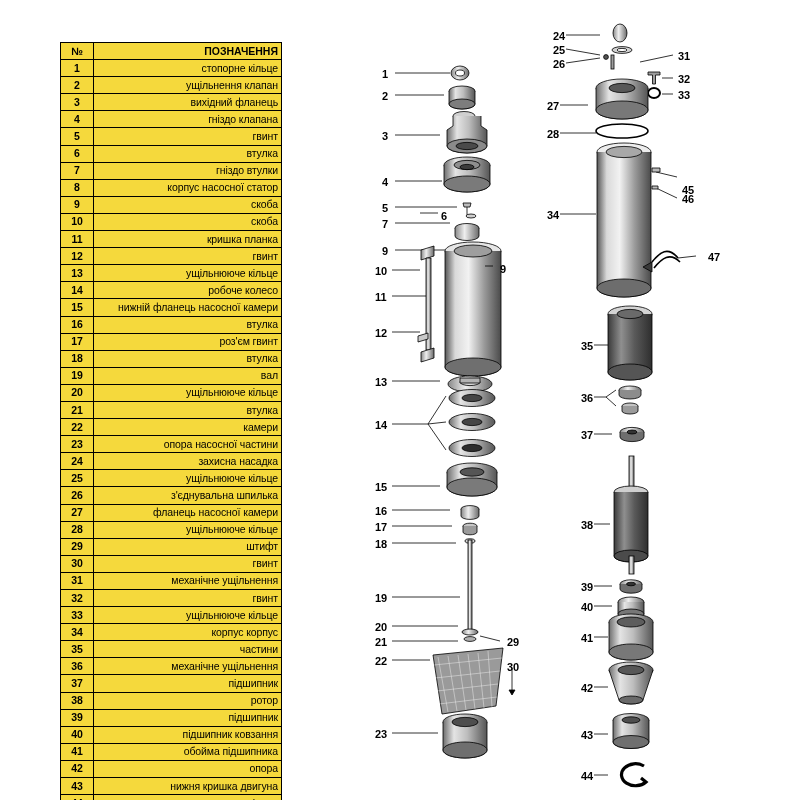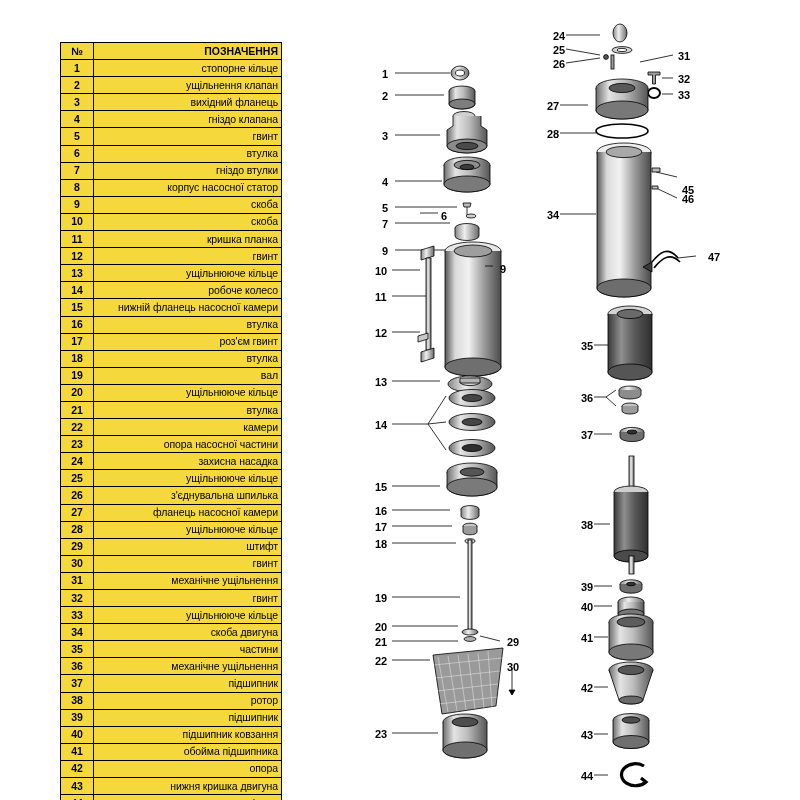--- a/index.html
+++ b/index.html
@@ -216,21 +216,21 @@
         <tr>
           <td class="num-col">32</td>
           <td class="name-col">гвинт</td>
         </tr>
         <tr>
           <td class="num-col">33</td>
           <td class="name-col">ущільнююче кільце</td>
         </tr>
         <tr>
           <td class="num-col">34</td>
-          <td class="name-col">скоба двигуна</td>
+          <td class="name-col">корпус корпус</td>
         </tr>
         <tr>
           <td class="num-col">35</td>
           <td class="name-col">частини</td>
         </tr>
         <tr>
           <td class="num-col">36</td>
           <td class="name-col">механічне ущільнення</td>
         </tr>
         <tr>

